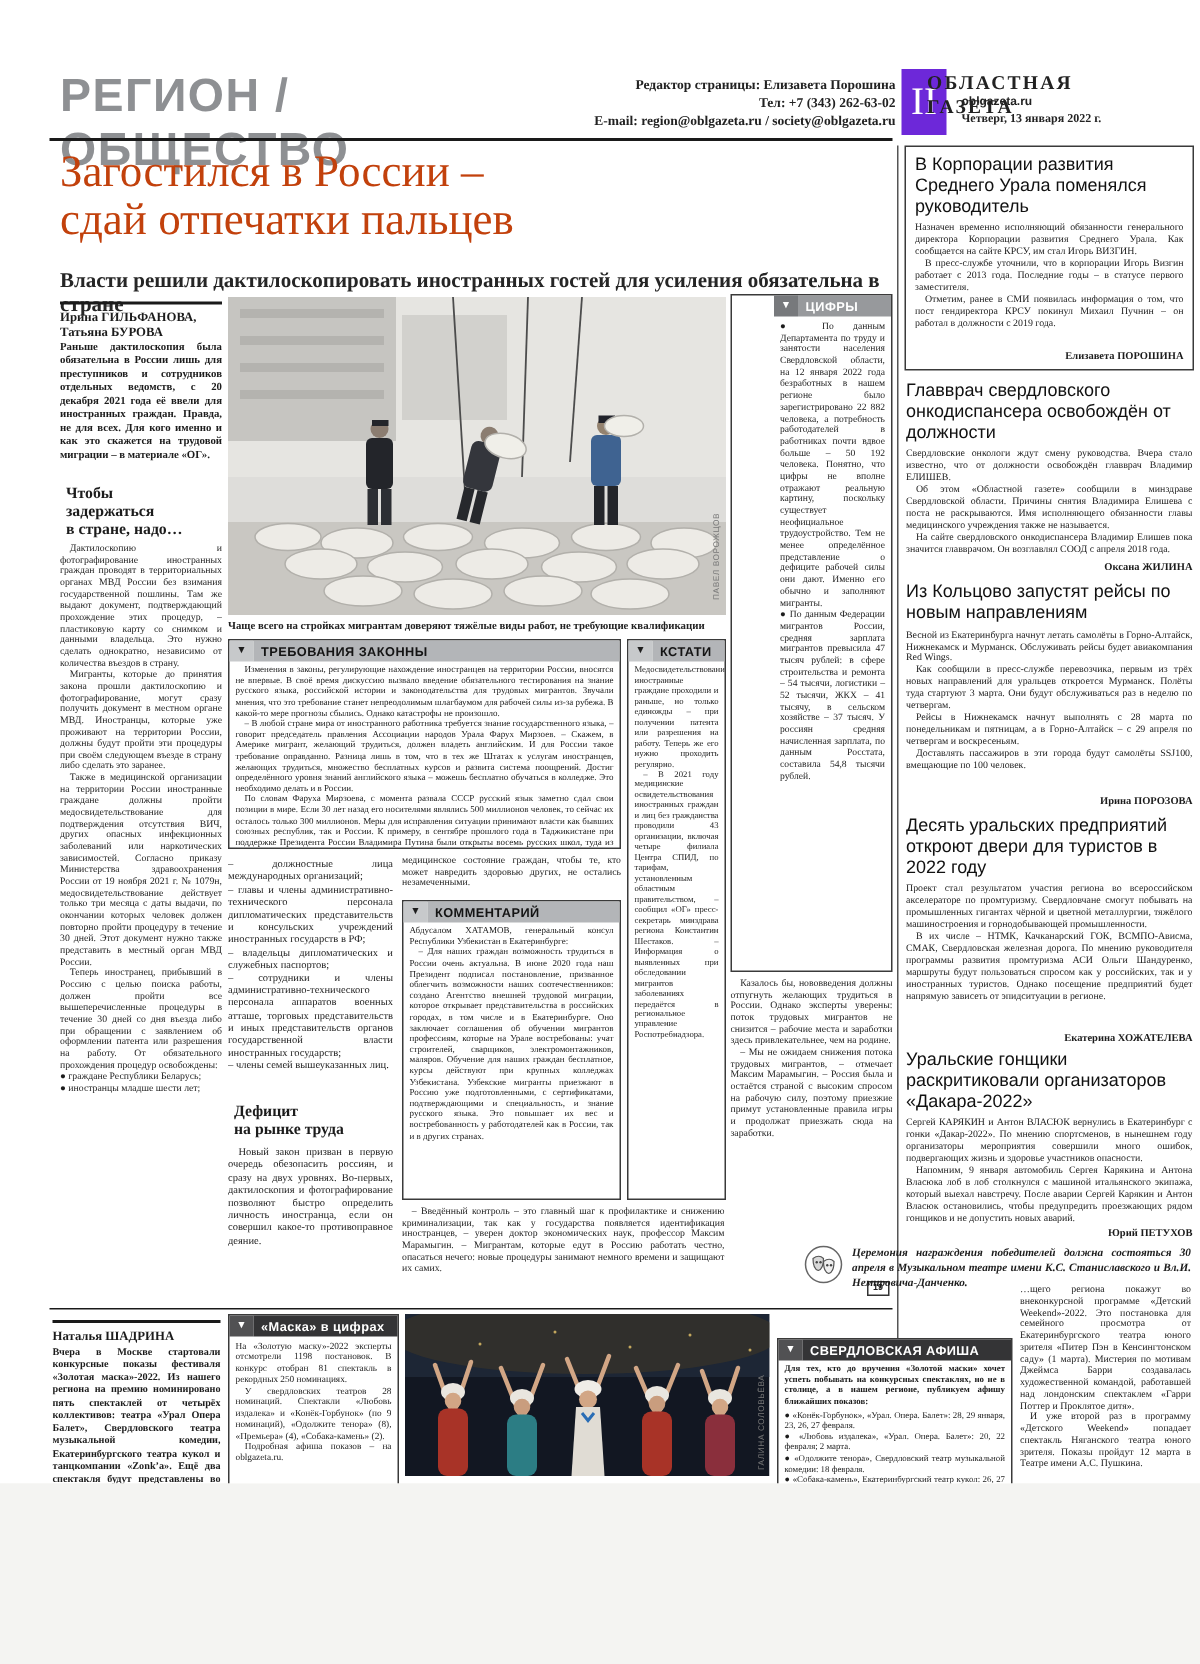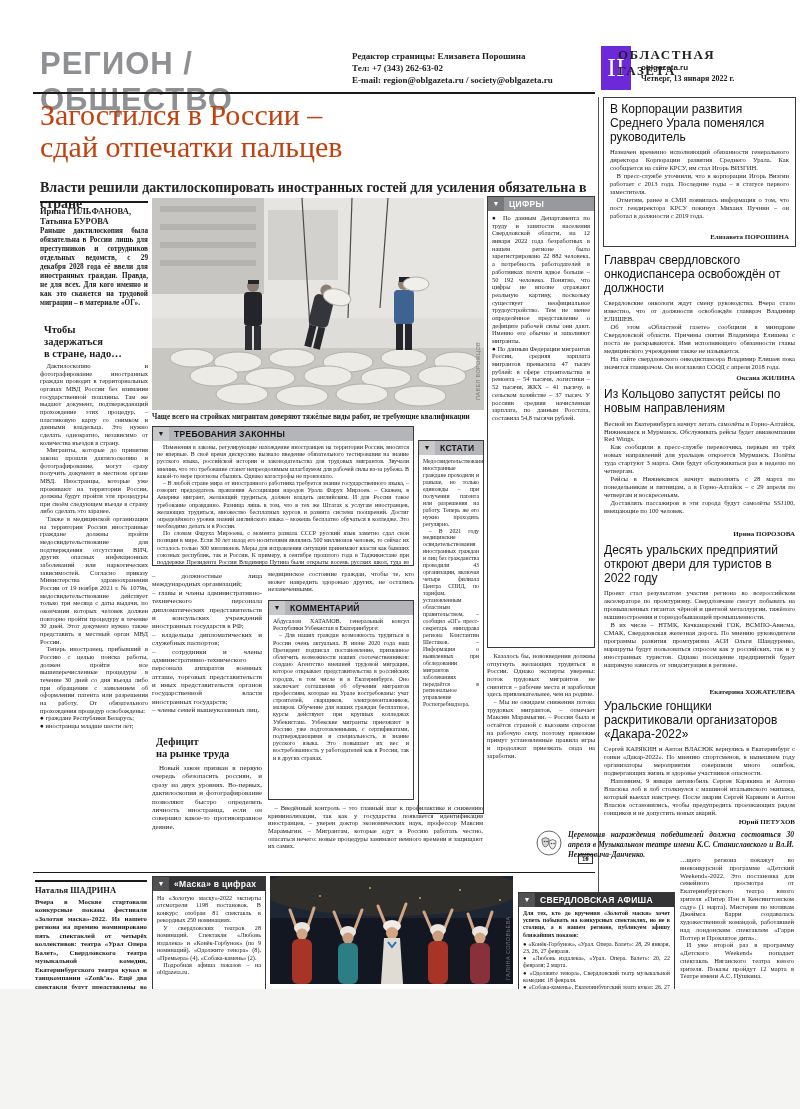--- a/index.html
+++ b/index.html
@@ -5,21 +5,21 @@
   html,body{margin:0;padding:0;background:#f4f4f2;}
   #page{position:relative;width:800px;height:989px;background:#ffffff;overflow:hidden;
         font-family:"Liberation Serif",serif;color:#1c1c1c;}
   .abs{position:absolute;box-sizing:border-box;}
   .j{text-align:justify;}
   .pre{white-space:pre-line;}
   .clip{overflow:hidden;}
 
   .sec-title{font-family:"Liberation Sans",sans-serif;font-weight:bold;font-size:31px;
              color:#8e9093;letter-spacing:1px;}
-  .editor{font-size:9px;font-weight:bold;line-height:1.35;color:#222;}
+  .editor{font-size:9px;font-weight:bold;line-height:1.35;color:#222;text-align:right;}
   .roman{background:#6d28d9;color:#fff;font-size:26px;text-align:center;line-height:44px;}
   .brand{font-weight:bold;font-size:13px;letter-spacing:1.5px;color:#222;}
   .site{font-family:"Liberation Sans",sans-serif;font-weight:bold;font-size:8px;color:#222;}
   .date{font-weight:bold;font-size:8px;color:#222;}
   .rule{background:#1a1a1a;}
 
   .mainh{font-size:30px;line-height:1.07;color:#c2410c;}
   .deck{font-weight:bold;font-size:14px;color:#262626;}
   .byline{font-weight:bold;font-size:8.5px;line-height:1.2;border-top:2px solid #1a1a1a;padding-top:3px;}
   .lead{font-weight:bold;font-size:7.2px;line-height:1.25;}
@@ -70,21 +70,21 @@
   <div class="abs date" style="left:641px;top:74px;width:155px;">Четверг, 13 января 2022 г.</div>
   <div class="abs rule" style="left:33px;top:92px;width:562px;height:2px;"></div>
   <div class="abs rule" style="left:598px;top:97px;width:1px;height:1008px;background:#555;"></div>
 
   <div class="abs mainh pre" style="left:40px;top:99px;width:540px;">Загостился в России –
 сдай отпечатки пальцев</div>
   <div class="abs deck" style="left:40px;top:180px;width:550px;">Власти решили дактилоскопировать иностранных гостей для усиления обязательна в стране</div>
 
   <div class="abs byline pre" style="left:40px;top:201px;width:108px;">Ирина ГИЛЬФАНОВА,
 Татьяна БУРОВА</div>
-  <div class="abs lead j clip" style="left:40px;top:227px;width:108px;height:94px;">Раньше дактилоскопия была обязательна в России лишь для преступников и сотрудников отдельных ведомств, с 29 декабря 2028 года её ввели для иностранных граждан. Правда, не для всех. Для кого именно и как это скажется на трудовой миграции – в материале «ОГ».</div>
+  <div class="abs lead j clip" style="left:40px;top:227px;width:108px;height:94px;">Раньше дактилоскопия была обязательна в России лишь для преступников и сотрудников отдельных ведомств, с 20 декабря 2021 года её ввели для иностранных граждан. Правда, не для всех. Для кого именно и как это скажется на трудовой миграции – в материале «ОГ».</div>
   <div class="abs subhead pre" style="left:44px;top:324px;width:104px;">Чтобы
 задержаться
 в стране, надо…</div>
   <div class="abs bodytxt j pre clip" style="left:40px;top:362px;width:108px;height:506px;"> Дактилоскопию и фотографирование иностранных граждан проводят в территориальных органах МВД России без взимания государственной пошлины. Там же выдают документ, подтверждающий прохождение этих процедур, – пластиковую карту со снимком и данными владельца. Это нужно сделать однократно, независимо от количества въездов в страну.
  Мигранты, которые до принятия закона прошли дактилоскопию и фотографирование, могут сразу получить документ в местном органе МВД. Иностранцы, которые уже проживают на территории России, должны будут пройти эти процедуры при своём следующем въезде в страну либо сделать это заранее.
  Также в медицинской организации на территории России иностранные граждане должны пройти медосвидетельствование для подтверждения отсутствия ВИЧ, других опасных инфекционных заболеваний или наркотических зависимостей. Согласно приказу Министерства здравоохранения России от 19 ноября 2021 г. № 1079н, медосвидетельствование действует только три месяца с даты выдачи, по окончании которых человек должен повторно пройти процедуру в течение 30 дней. Этот документ нужно также представить в местный орган МВД России.
  Теперь иностранец, прибывший в Россию с целью поиска работы, должен пройти все вышеперечисленные процедуры в течение 30 дней со дня въезда либо при обращении с заявлением об оформлении патента или разрешения на работу. От обязательного прохождения процедур освобождены:
 ● граждане Республики Беларусь;
 ● иностранцы младше шести лет;</div>
 
@@ -139,40 +139,40 @@
         <rect x="242" y="92" width="20" height="34" rx="4" fill="#3f6391"></rect>
         <rect x="244" y="126" width="7" height="26" fill="#23252a"></rect>
           <rect x="253" y="126" width="7" height="26" fill="#23252a"></rect>
         <ellipse cx="264" cy="86" rx="13" ry="7" fill="#f0efe9" stroke="#b2b0ab"></ellipse>
       </g>
     </svg>
   </div>
   <div class="abs vcred" style="left:475px;top:210px;height:190px;">ПАВЕЛ ВОРОЖЦОВ</div>
   <div class="abs caption" style="left:152px;top:413px;width:338px;">Чаще всего на стройках мигрантам доверяют тяжёлые виды работ, не требующие квалификации</div>
 
-  <div class="abs box" style="left:487px;top:196px;width:108px;height:452px;">
+  <div class="abs box" style="left:487px;top:196px;width:108px;height:452px;padding-left:28px;">
     <div class="bar gray">
       <span class="ico">▼</span>
       <span class="lbl">ЦИФРЫ</span>
     </div>
     <div class="inner boxtxt j pre">● По данным Департамента по труду и занятости населения Свердловской области, на 12 января 2022 года безработных в нашем регионе было зарегистрировано 22 882 человека, а потребность работодателей в работниках почти вдвое больше – 50 192 человека. Понятно, что цифры не вполне отражают реальную картину, поскольку существует неофициальное трудоустройство. Тем не менее определённое представление о дефиците рабочей силы они дают. Именно его обычно и заполняют мигранты.
 ● По данным Федерации мигрантов России, средняя зарплата мигрантов превысила 47 тысяч рублей: в сфере строительства и ремонта – 54 тысячи, логистики – 52 тысячи, ЖКХ – 41 тысячу, в сельском хозяйстве – 37 тысяч. У россиян средняя начисленная зарплата, по данным Росстата, составила 54,8 тысячи рублей.</div>
   </div>
 
   <div class="abs box" style="left:152px;top:426px;width:262px;height:140px;">
     <div class="bar light">
       <span class="ico">▼</span>
       <span class="lbl">ТРЕБОВАНИЯ ЗАКОННЫ</span>
     </div>
     <div class="inner boxtxt j pre" style="font-size:6px;"> Изменения в законы, регулирующие нахождение иностранцев на территории России, вносятся не впервые. В своё время дискуссию вызвало введение обязательного тестирования на знание русского языка, российской истории и законодательства для трудовых мигрантов. Звучали мнения, что это требование станет непреодолимым шлагбаумом для рабочей силы из-за рубежа. В какой-то мере прогнозы сбылись. Однако катастрофы не произошло.
  – В любой стране мира от иностранного работника требуется знание государственного языка, – говорит председатель правления Ассоциации народов Урала Фарух Мирзоев. – Скажем, в Америке мигрант, желающий трудиться, должен владеть английским. И для России такое требование оправданно. Разница лишь в том, что в тех же Штатах к услугам иностранцев, желающих трудиться, множество бесплатных курсов и развита система поощрений. Достиг определённого уровня знаний английского языка – можешь бесплатно обучаться в колледже. Это необходимо делать и в России.
  По словам Фаруха Мирзоева, с момента развала СССР русский язык заметно сдал свои позиции в мире. Если 30 лет назад его носителями являлись 500 миллионов человек, то сейчас их осталось только 300 миллионов. Меры для исправления ситуации принимают власти как бывших союзных республик, так и России. К примеру, в сентябре прошлого года в Таджикистане при поддержке Президента России Владимира Путина были открыты восемь русских школ, туда из России направляются преподаватели русского языка. Но быстро восстановить утраченное не удастся.</div>
   </div>
 
-  <div class="abs box" style="left:418px;top:440px;width:66px;height:374px;">
+  <div class="abs box" style="left:418px;top:426px;width:66px;height:374px;">
     <div class="bar light">
       <span class="ico">▼</span>
       <span class="lbl">КСТАТИ</span>
     </div>
     <div class="inner boxtxt j pre" style="font-size:5.8px;">Медосвидетельствование иностранные граждане проходили и раньше, но только единожды – при получении патента или разрешения на работу. Теперь же его нужно проходить регулярно.
  – В 2021 году медицинские освидетельствования иностранных граждан и лиц без гражданства проводили 43 организации, включая четыре филиала Центра СПИД, по тарифам, установленным областным правительством, – сообщил «ОГ» пресс-секретарь минздрава региона Константин Шестаков. – Информация о выявленных при обследовании мигрантов заболеваниях передаётся в региональное управление Роспотребнадзора.</div>
   </div>
 
   <div class="abs bodytxt7 j pre clip" style="left:152px;top:572px;width:110px;height:158px;">– должностные лица международных организаций;
 – главы и члены административно-технического персонала дипломатических представительств и консульских учреждений иностранных государств в РФ;

